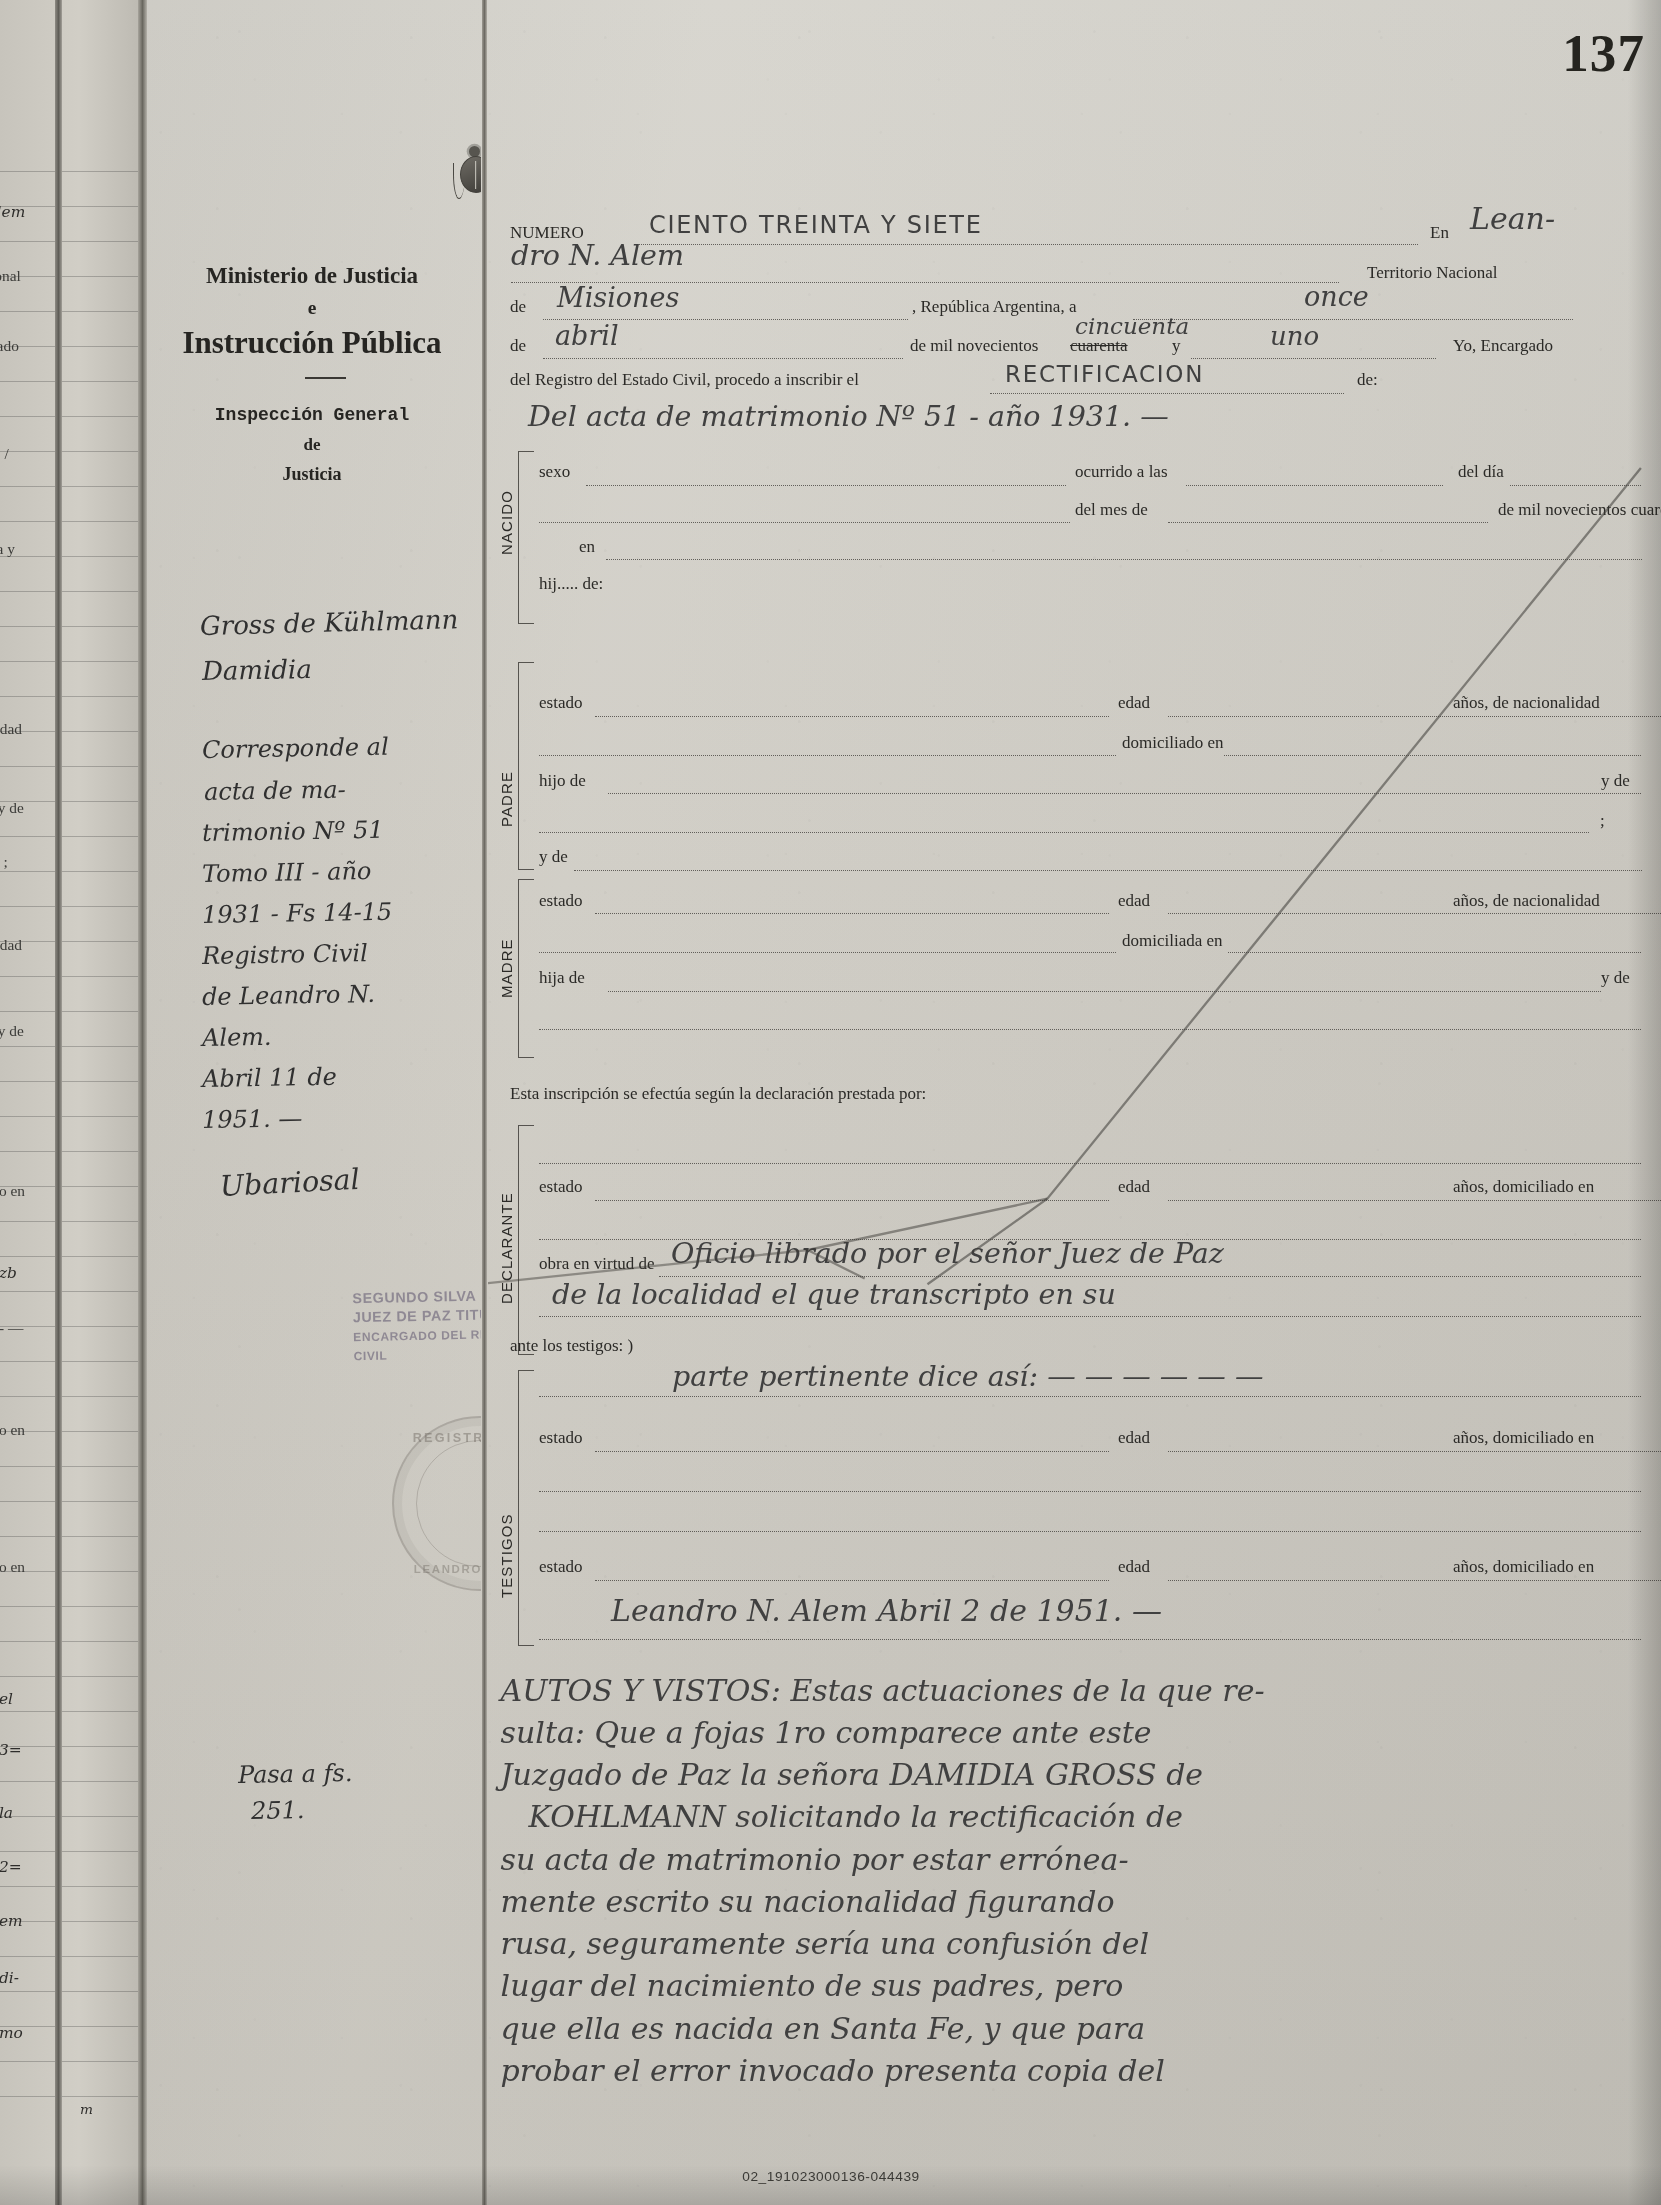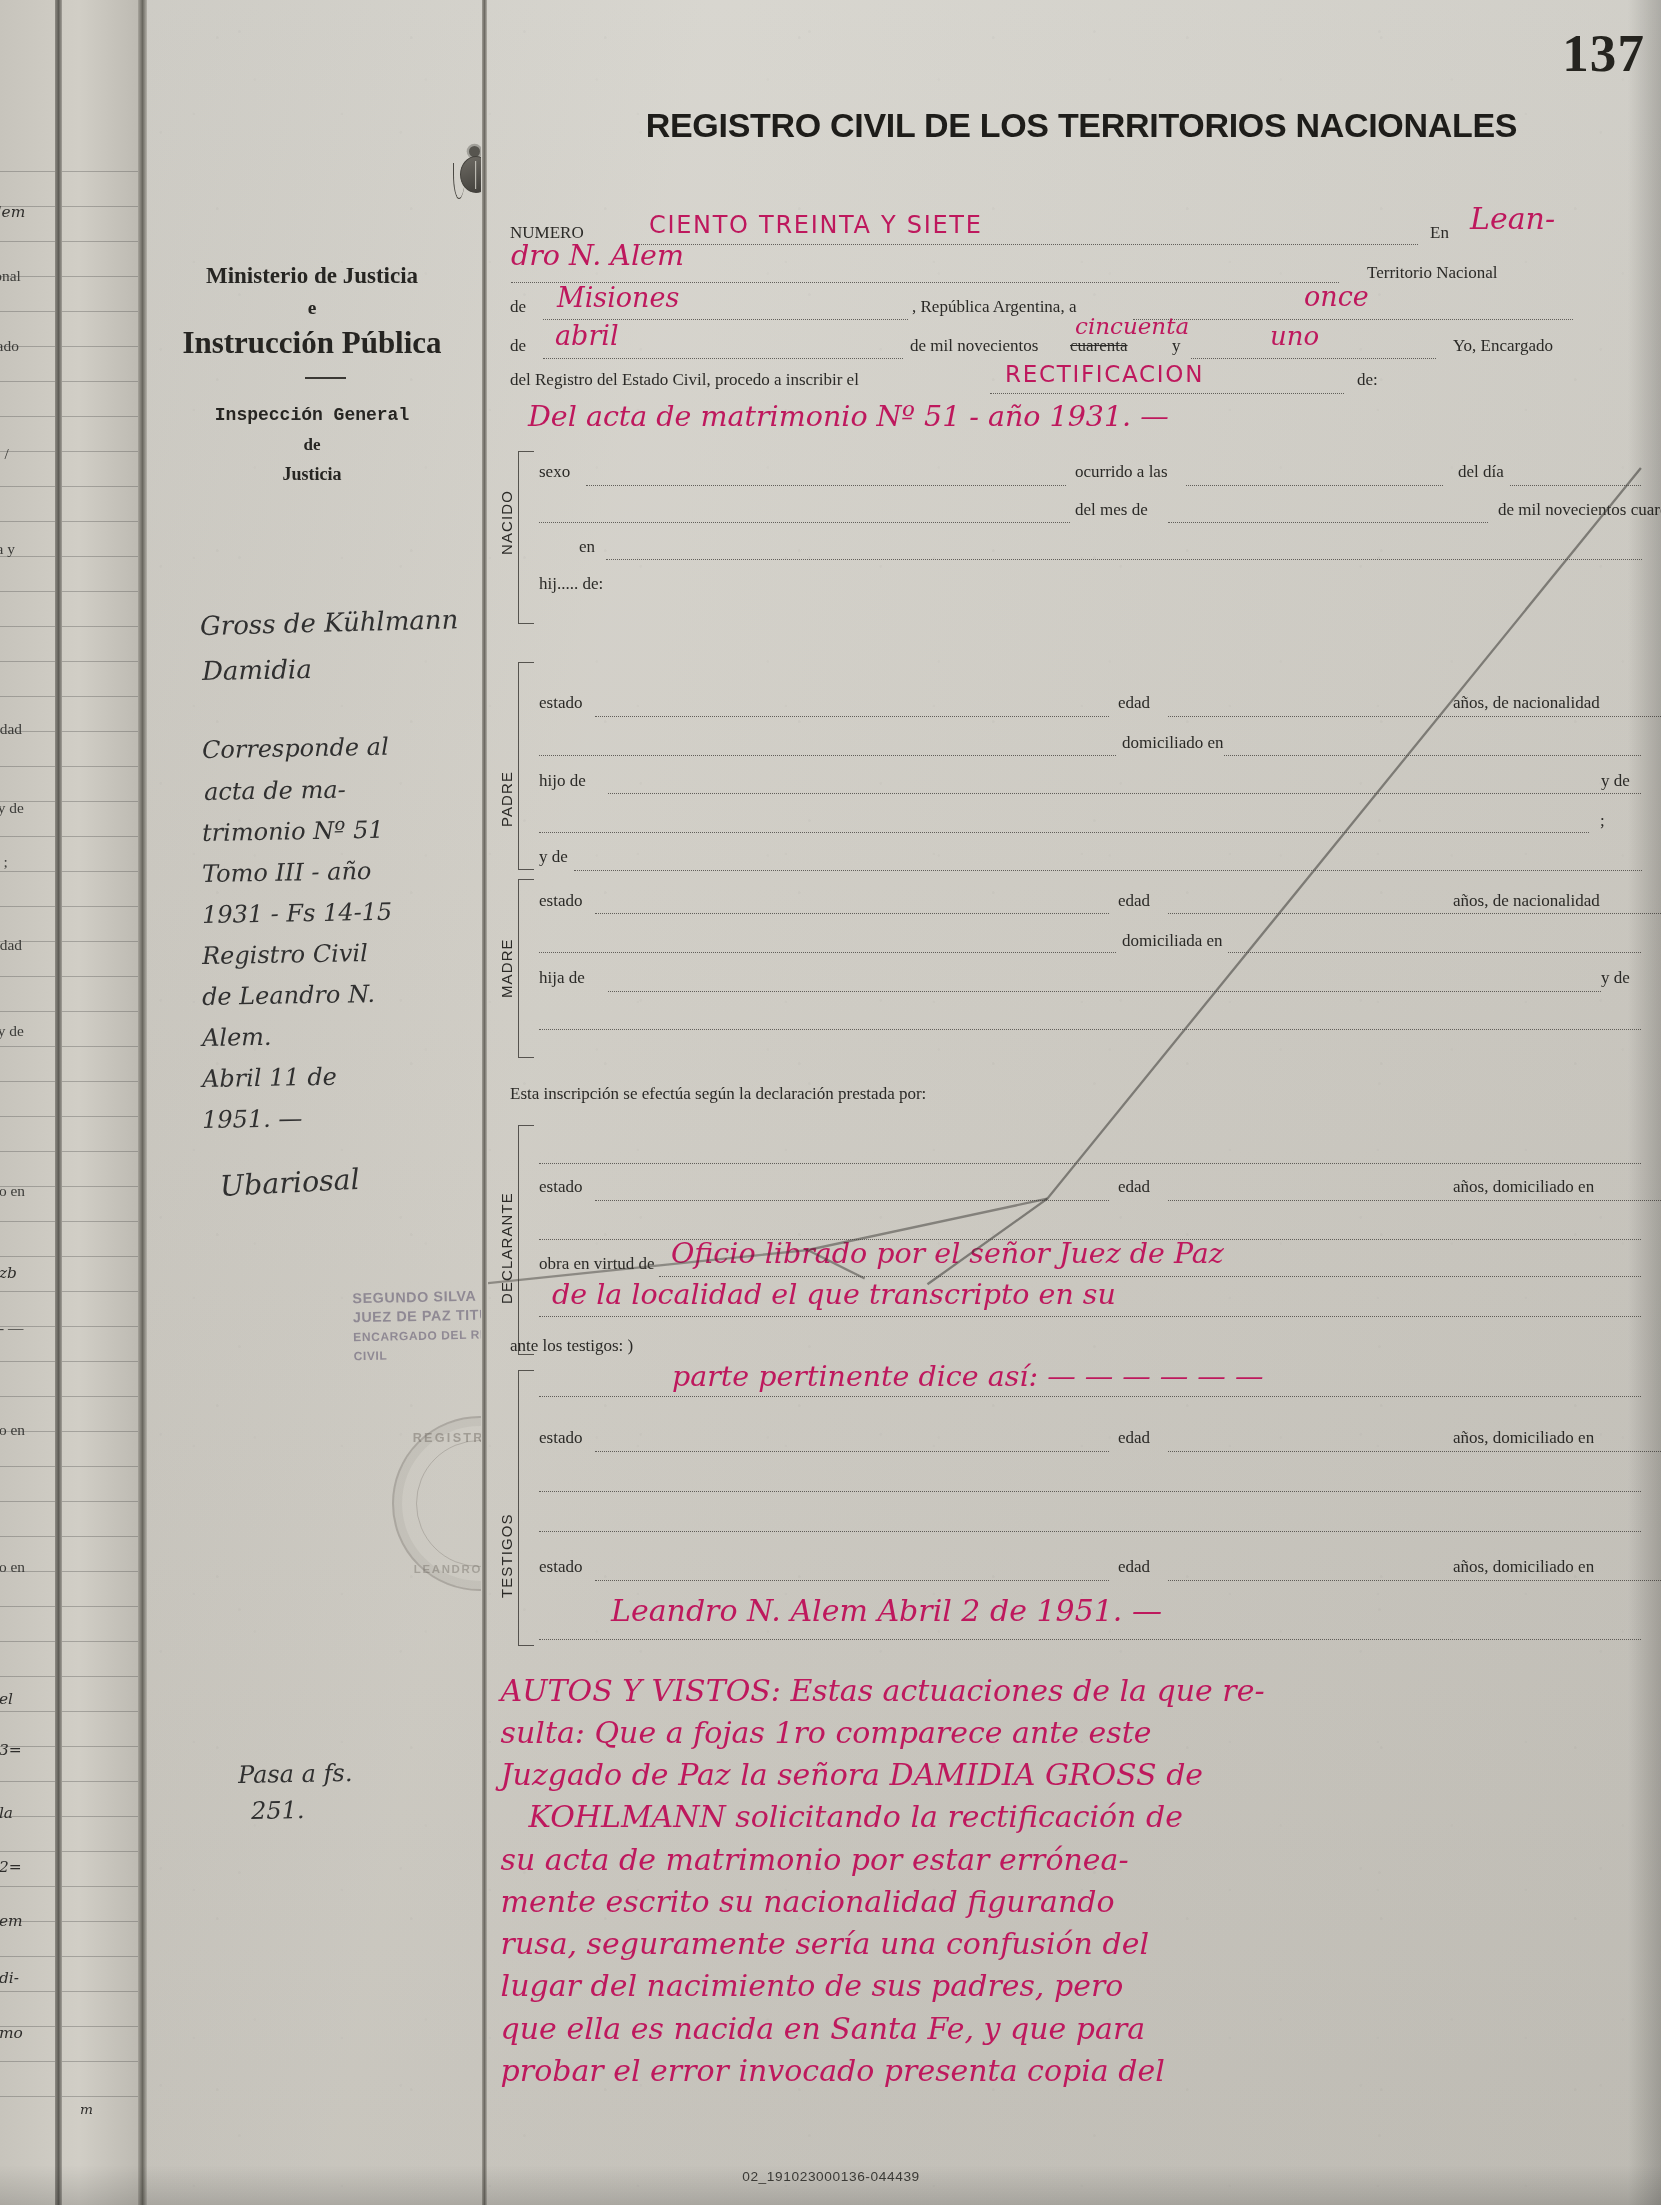--- a/index.html
+++ b/index.html
@@ -246,21 +246,21 @@
   #diagonal {
     position: absolute;
     left: 0; top: 0; width: 1174px; height: 2205px;
     pointer-events: none;
   }
 
   
   .hw {
     position: absolute;
     font-family: "DejaVu Serif", serif;
-    color: #be185d;
+    color: #404040;
     white-space: nowrap;
   }
   .hw-print {            
     font-family: "DejaVu Sans", sans-serif;
     letter-spacing: 1.7px;
   }
   .hw-it {
     font-style: italic;
   }
 
@@ -358,21 +358,20 @@
     <div id="stamp-round">
       <div class="inner"></div>
       <div class="txt">REGISTRO CIVIL</div>
       <div class="txt2">LEANDRO N. ALEM</div>
     </div>
   </div>
 
   <div id="form">
 
     <div id="folio">137</div>
-    <div id="form-title">REGISTRO CIVIL DE LOS TERRITORIOS NACIONALES</div>
 
     <div class="plabel" style="left:22px; top:223px;">NUMERO</div>
     <div class="dotline" style="left:148px; top:243px; width:782px;"></div>
     <div class="hw hw-print" style="left:161px; top:211px; font-size:24px;">CIENTO TREINTA Y SIETE</div>
 
     <div class="plabel" style="left:942px; top:223px;">En</div>
     <div class="hw hw-it" style="left:982px; top:201px; font-size:30px;">Lean-</div>
     <div class="hw hw-it" style="left:23px; top:239px; font-size:28.5px;">dro N. Alem</div>
     <div class="dotline" style="left:23px; top:281px; width:828px;"></div>
     <div class="plabel" style="left:879px; top:263px;">Territorio Nacional</div>

